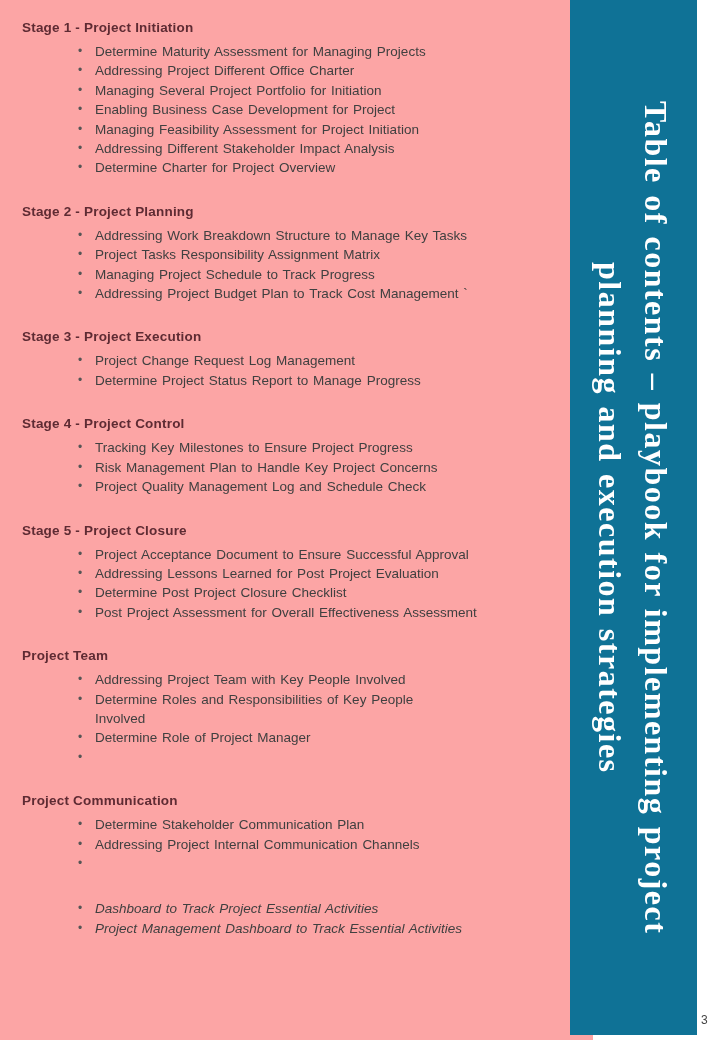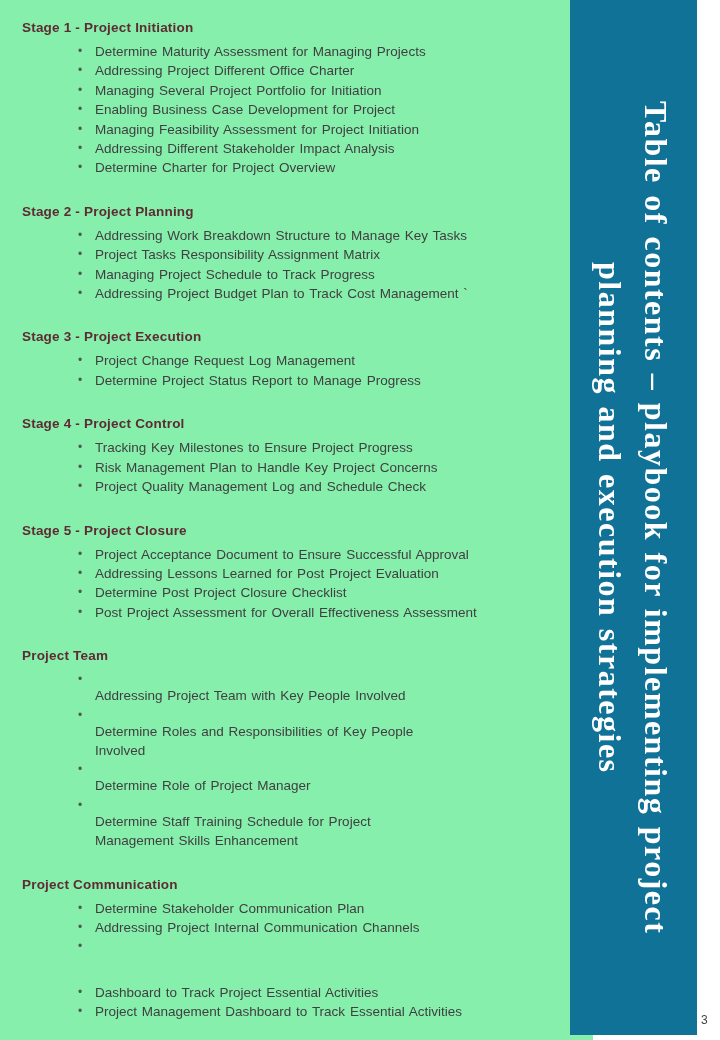--- a/index.html
+++ b/index.html
@@ -8,21 +8,21 @@
     width: 720px;
     height: 1040px;
     background: #ffffff;
     overflow: hidden;
     font-family: "Liberation Sans", sans-serif;
   }
   .slide {
     position: relative;
     width: 593px;
     height: 1040px;
-    background: #86efac;
+    background: #fca5a5;
   }
   .content {
     position: absolute;
     left: 22px;
     top: 20px;
     width: 530px;
   }
   .section {
     margin: 0 0 26px 0;
   }
@@ -51,23 +51,23 @@
     flex: 0 0 17px;
     width: 17px;
     color: #555555;
     font-size: 12px;
     line-height: 19.4px;
   }
   .item-text {
     flex: 0 1 auto;
   }
   
-  .section:nth-of-type(6) .item-text { max-width: 348px; margin-top: 16px; }
+  .section:nth-of-type(6) .item-text { max-width: 348px; }
   
-  .section:nth-of-type(8) .item-text { max-width: 385px; }
+  .section:nth-of-type(8) .item-text { max-width: 385px; font-style: italic; }
 
   .band {
     position: absolute;
     left: 570px;
     top: 0;
     width: 127px;
     height: 1035px;
     background: #0f7296;
   }
   .band-title {
@@ -241,21 +241,20 @@
     <span class="item-text">Determine Roles and Responsibilities of Key People Involved</span>
   </li>
 
   <li class="section-item">
     <span class="bullet-icon">•</span>
     <span class="item-text">Determine Role of Project Manager</span>
   </li>
 
   <li class="section-item">
     <span class="bullet-icon">•</span>
-    <span class="item-text">Determine Staff Training Schedule for Project Management Skills Enhancement</span>
   </li>
 </ul>
   </section>
 
   <section class="section">
     <h2 class="section-heading">Project Communication</h2>
     <ul class="section-items">
   <li class="section-item">
     <span class="bullet-icon">•</span>
     <span class="item-text">Determine Stakeholder Communication Plan</span>

